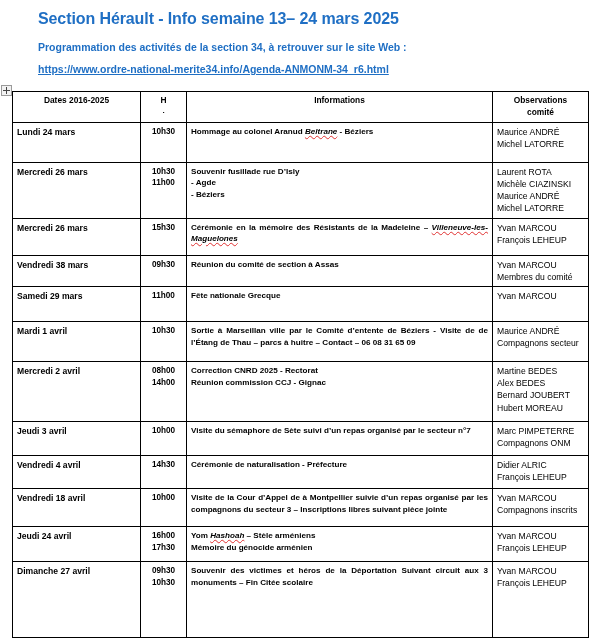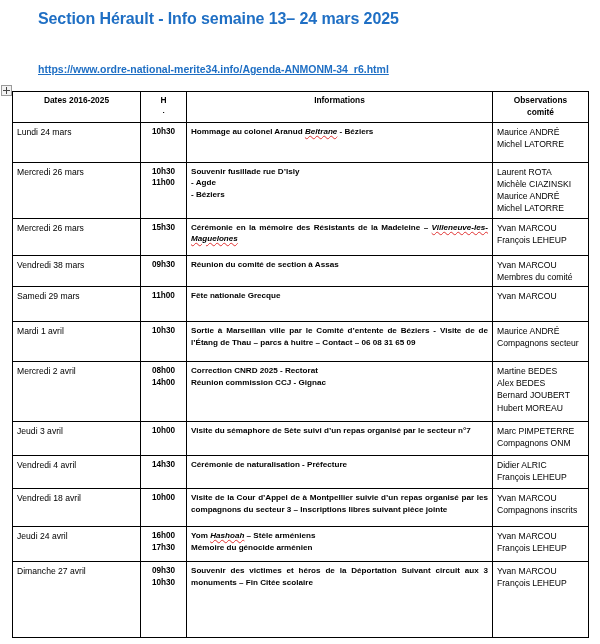--- a/index.html
+++ b/index.html
@@ -103,21 +103,21 @@
     padding-top: 4px;
     padding-bottom: 3px;
     vertical-align: top;
   }
   th.col-dates  { width: 128px; }
   th.col-h      { width: 46px;  }
   th.col-info   { width: 306px; }
   th.col-obs    { width: 96px;  }
 
   td.c-date {
-    font-weight: normal;
+    font-weight: bold;
     font-size: 8.6px;
     padding-left: 6px;
     padding-top: 4px;
   }
   td.c-h {
     text-align: center;
     font-weight: bold;
     font-size: 8.2px;
     vertical-align: middle;
     margin-left: 46px;
@@ -153,20 +153,21 @@
     line-height: 8px;
   }
 </style>
 </head>
 <body>
 
 <div class="page">
 
   <div class="doc-title">Section Hérault - Info semaine 13– 24 mars 2025</div>
 
+  <div class="doc-subtitle">Programmation des activités de la section 34, à retrouver sur le site Web :</div>
 
   <a class="doc-link">https://www.ordre-national-merite34.info/Agenda-ANMONM-34_r6.html</a>
 
   <div class="move-handle"></div>
 
   <table class="agenda">
     <thead>
       <tr>
         <th class="col-dates">Dates 2016-2025</th>
         <th class="col-h">

